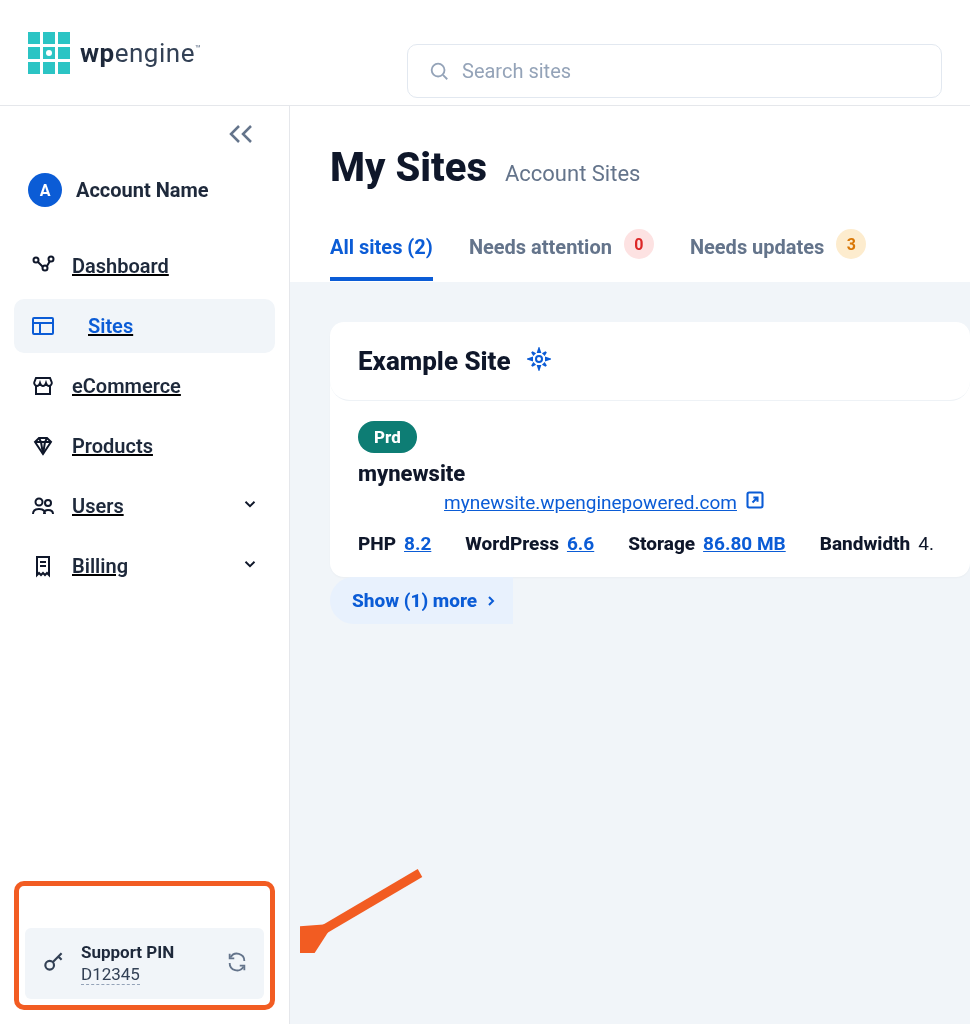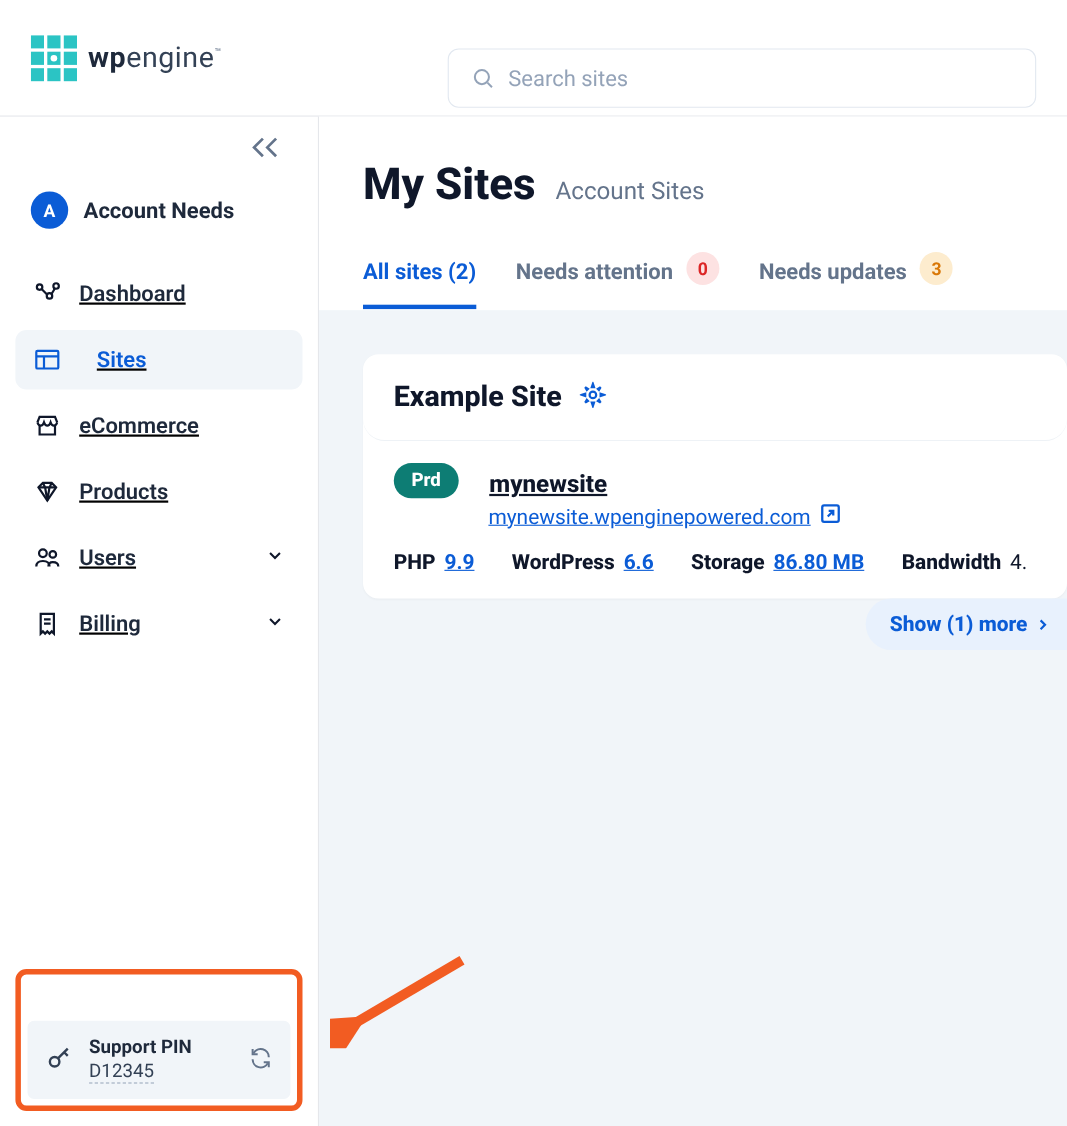--- a/index.html
+++ b/index.html
@@ -51,31 +51,31 @@
   .badge { min-width:30px; height:30px; border-radius:50%; display:flex; align-items:center; justify-content:center; font-size:16px; font-weight:700; }
   .badge-red { background:#fde2e2; color:#dc2626; }
   .badge-amber { background:#fdecce; color:#d97706; }
   
   .content { background:#f1f5f9; padding:40px 0 0 40px; height:100%; }
   .card { background:#fff; border-radius:14px; box-shadow:0 1px 2px rgba(0,0,0,0.03); }
   .card-head { padding:24px 28px; display:flex; align-items:center; gap:16px; border-bottom:1px solid #eef2f6;border-radius:20px; }
   .card-title { font-size:26px; font-weight:800; color:#0f172a; }
   .gear { color:#0b5cd6; cursor:pointer; }
   .card-body { padding:20px 28px 22px 28px; }
-  .row1 { display:flex; align-items:flex-end; gap:28px; }
+  .row1 { display:flex; align-items:flex-start; gap:8px;flex-direction:column; }
   .env-badge { background:#0d7d74; color:#fff; font-weight:800; padding:6px 16px; border-radius:999px; font-size:17px; }
-  .site-name { font-size:22px; font-weight:800; text-decoration:underline; color:#0f172a; }
+  .site-name { font-size:22px; font-weight:800; color:#0f172a; }
   .site-url-row { margin-left:86px; margin-top:4px; display:flex; align-items:center; gap:8px; }
   .site-url { color:#0b5cd6; font-size:19px; text-decoration:underline; }
   .ext-icon { color:#0b5cd6; }
   .stats { display:flex; gap:34px; margin-top:18px; font-size:19px; color:#0f172a; align-items:baseline; }
   .stat-label { font-weight:800; margin-right:8px; }
   .stat-val { color:#0b5cd6; text-decoration:underline; font-weight:700; }
   .stat-plain { font-weight:400; color:#0f172a; }
-  .show-more { margin-top:0; text-align:right; }
+  .show-more { margin-top:0; }
   .show-more-btn { display:inline-flex; align-items:center; gap:6px; background:#e8f1fd; color:#0b5cd6; font-weight:800; font-size:19px; padding:12px 14px 12px 22px; border-radius:999px 0 0 999px; cursor:pointer; }
   
   
   .arrow { position:absolute; left:300px; top:863px; pointer-events:none; }
 </style>
 </head>
 <body>
 
 <div class="header">
   <div class="logo">
@@ -108,21 +108,21 @@
 
   <div class="sidebar">
     <div class="collapse">
       <svg width="30" height="20" viewBox="0 0 30 20" fill="none" stroke="#64748b" stroke-width="2.5">
         <polyline points="12,2 4,10 12,18"></polyline>
           <polyline points="24,2 16,10 24,18"></polyline>
       </svg>
     </div>
     <div class="account">
       <div class="account-badge">A</div>
-      <div class="account-name">Account Needs</div>
+      <div class="account-name">Account Name</div>
     </div>
 
     <div class="nav">
       <div class="nav-item">
         <span class="nav-icon">
           <svg width="24" height="24" viewBox="0 0 24 24" fill="none" stroke="#0f172a" stroke-width="2">
               <circle cx="5" cy="6" r="2.5"></circle>
               <circle cx="14" cy="14" r="2.5"></circle>
               <circle cx="20" cy="5" r="2.5"></circle>
               <path d="M7 8 L12 13 M16 12 L19 7"></path>
@@ -253,21 +253,21 @@
           <div class="site-url-row">
             <a class="site-url">mynewsite.wpenginepowered.com</a>
             <span class="ext-icon">
               <svg width="20" height="20" viewBox="0 0 24 24" fill="none" stroke="#0b5cd6" stroke-width="2.5">
                   <rect x="3" y="3" width="18" height="18" rx="2"></rect>
                   <path d="M9 15 L15 9 M10 9 H15 V14"></path>
                 </svg>
             </span>
           </div>
           <div class="stats">
-            <span><span class="stat-label">PHP</span><a class="stat-val">9.9</a></span>
+            <span><span class="stat-label">PHP</span><a class="stat-val">8.2</a></span>
             <span><span class="stat-label">WordPress</span><a class="stat-val">6.6</a></span>
             <span><span class="stat-label">Storage</span><a class="stat-val">86.80 MB</a></span>
             <span><span class="stat-label">Bandwidth</span><span class="stat-plain">4.</span></span>
           </div>
         </div>
       </div>
       <div class="show-more">
         <span class="show-more-btn">
           <span>Show (1) more</span>
           <svg width="16" height="16" viewBox="0 0 24 24" fill="none" stroke="#0b5cd6" stroke-width="3">

